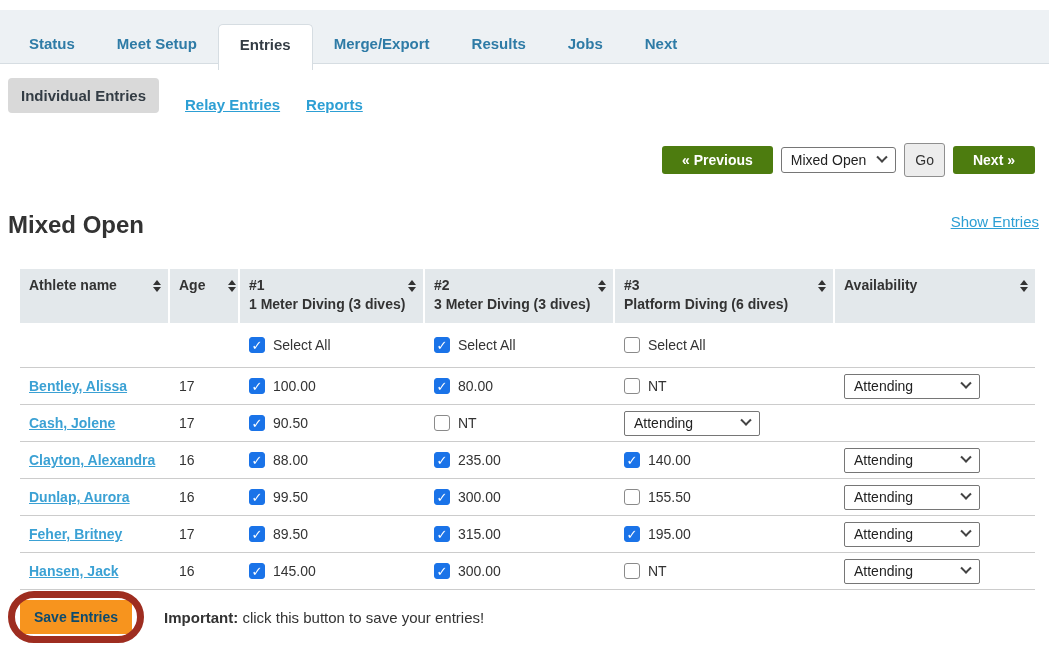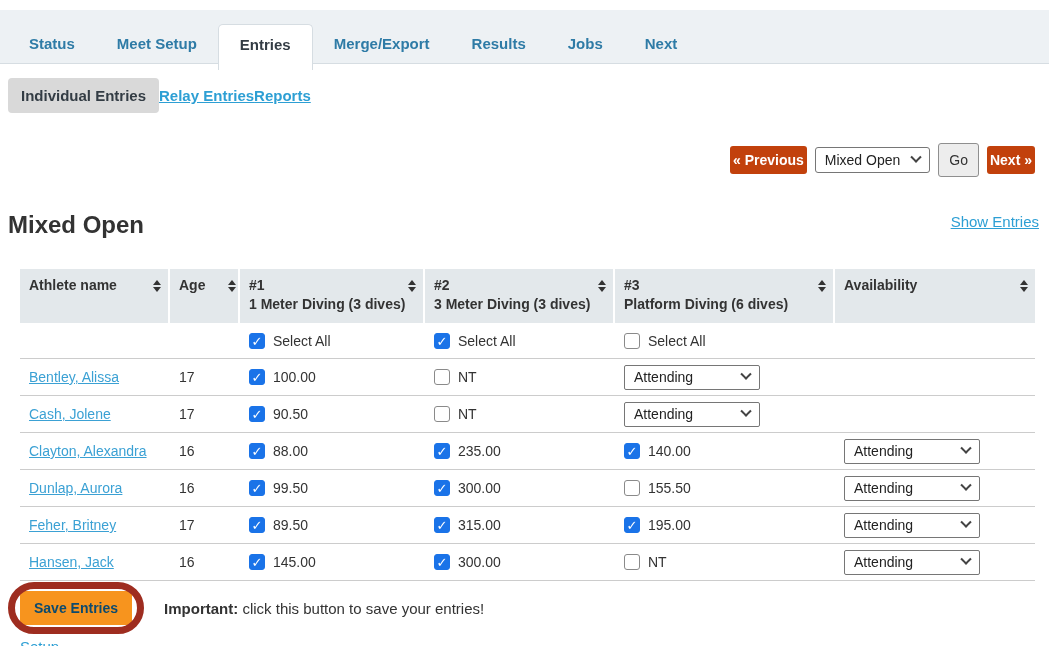--- a/index.html
+++ b/index.html
@@ -7,29 +7,29 @@
     font-family:"Liberation Sans","DejaVu Sans",sans-serif; color:#333; font-size:14px; }
 
   
   .tabstrip { margin-top:10px; background:#edf1f4; border-bottom:1px solid #d6dde2;
     display:flex; align-items:flex-end; padding-left:8px; height:54px; }
   .tab { padding:11px 21px; font-weight:bold; font-size:15px; color:#2e7ba6; cursor:pointer; white-space:nowrap; }
   .tab.active { background:#fff; color:#333c44; border:1px solid #d6dde2; border-bottom:none;
     border-radius:5px 5px 0 0; margin-bottom:-7px; padding-bottom:17px; position:relative; z-index:2; }
 
   
-  .subnav { display:flex; align-items:center; padding:14px 0 0 8px; }
+  .subnav { display:flex; align-items:flex-end; gap:26px; padding:14px 0 0 8px; }
   .subtab { font-weight:bold; font-size:15px; }
   .subtab.active { background:#d9d9d9; color:#333c44; border-radius:4px; padding:9px 13px; }
   .subtab.link { color:#2d9fd4; cursor:pointer; }
 
   
   .pager { display:flex; justify-content:flex-end; align-items:center; gap:8px; margin:30px 14px 0 0; }
-  .btn-blue { background:#c2410c; color:#fff; font-weight:bold; font-size:14px;
-    padding:6px 3px; border-radius:3px; border:none; cursor:pointer; }
+  .btn-blue { background:#4d7c0f; color:#fff; font-weight:bold; font-size:14px;
+    padding:6px 20px; border-radius:3px; border:none; cursor:pointer; }
   .fselect { display:inline-flex; align-items:center; justify-content:space-between;
     border:1px solid #767676; border-radius:3px; background:#fff; padding:4px 9px; gap:12px;
     font-size:14px; color:#222; cursor:pointer; }
   .chev { width:8px; height:8px; border-right:2px solid #444; border-bottom:2px solid #444;
     transform:rotate(45deg) translate(-2px,-2px); display:inline-block; }
   .btn-go { background:#ededed; border:1px solid #8f8f8f; border-radius:3px; color:#333;
     font-size:14px; padding:8px 10px; cursor:pointer; }
 
   
   .headrow { display:flex; justify-content:space-between; align-items:flex-start; margin:34px 10px 0 8px; }
@@ -44,28 +44,28 @@
   .th { padding:8px 9px; font-weight:bold; font-size:14px; color:#333;
     border-right:2px solid #fff; position:relative; min-height:54px; }
   .th:last-child { border-right:none; }
   .th .l2 { display:block; margin-top:3px; }
   .sort { position:absolute; right:7px; top:11px; display:flex; flex-direction:column; gap:2px; cursor:pointer; }
   .sort.tight { right:2px; }
   .sort .up { width:0; height:0; border-left:4px solid transparent; border-right:4px solid transparent; border-bottom:5px solid #333; }
   .sort .dn { width:0; height:0; border-left:4px solid transparent; border-right:4px solid transparent; border-top:5px solid #333; }
 
   .trow { align-items:center; height:37px; border-bottom:1px solid #ccc; }
-  .selrow { height:36px; border-bottom:1px solid #ccc; align-items:center; }
+  .selrow { height:45px; border-bottom:1px solid #ccc; align-items:center; }
   .cell { padding:0 9px; display:flex; align-items:center; gap:8px; font-size:14px; }
   .cb { width:16px; height:16px; min-width:16px; border:1px solid #8a8a8a; border-radius:3px;
     background:#fff; display:inline-block; cursor:pointer; }
   .cb[data-checked="true"] { background:#1a73e8; border-color:#1a73e8; }
   .cb[data-checked="true"]::after { content:"✓"; color:#fff; font-size:13px; font-weight:bold;
     display:block; text-align:center; line-height:15px; }
-  .name a { color:#3ba1d4; }
+  .name a { color:#3ba1d4;font-weight:bold; }
   .avail-select { width:136px; height:25px; border-radius:2px;align-items:center; }
 
   
   .footer { position:relative; margin:10px 0 0 20px; display:flex; align-items:center; }
   .btn-save { background:#f7941e; color:#0c4a6e; font-weight:bold; font-size:14px;
     border:none; border-radius:4px; padding:9px 14px; cursor:pointer; position:relative; z-index:1; }
   .oval { position:absolute; left:-12px; top:-9px; width:136px; height:52px;
     border:7px solid #9e2d20; border-radius:28px; pointer-events:none; z-index:3; }
   .important { margin-left:32px; font-size:15px; color:#333; }
   .cancel { display:inline-block; margin:13px 0 0 20px; font-size:15px; }
@@ -183,20 +183,24 @@
     <div class="grid trow">
       <div class="cell name">
           <a class="link">Bentley, Alissa</a>
         </div>
       <div class="cell">17</div>
       <div class="cell">
         <span class="cb" data-checked="true"></span>
         <span>100.00</span>
       </div>
       <div class="cell">
+        <span class="cb" data-checked="true"></span>
+        <span>80.00</span>
+      </div>
+      <div class="cell">
         <span class="cb" data-checked="false"></span>
         <span>NT</span>
       </div>
       <div class="cell">
         <div class="fselect avail-select">
           <span>Attending</span>
           <span class="chev"></span>
         </div>
       </div>
     </div>

